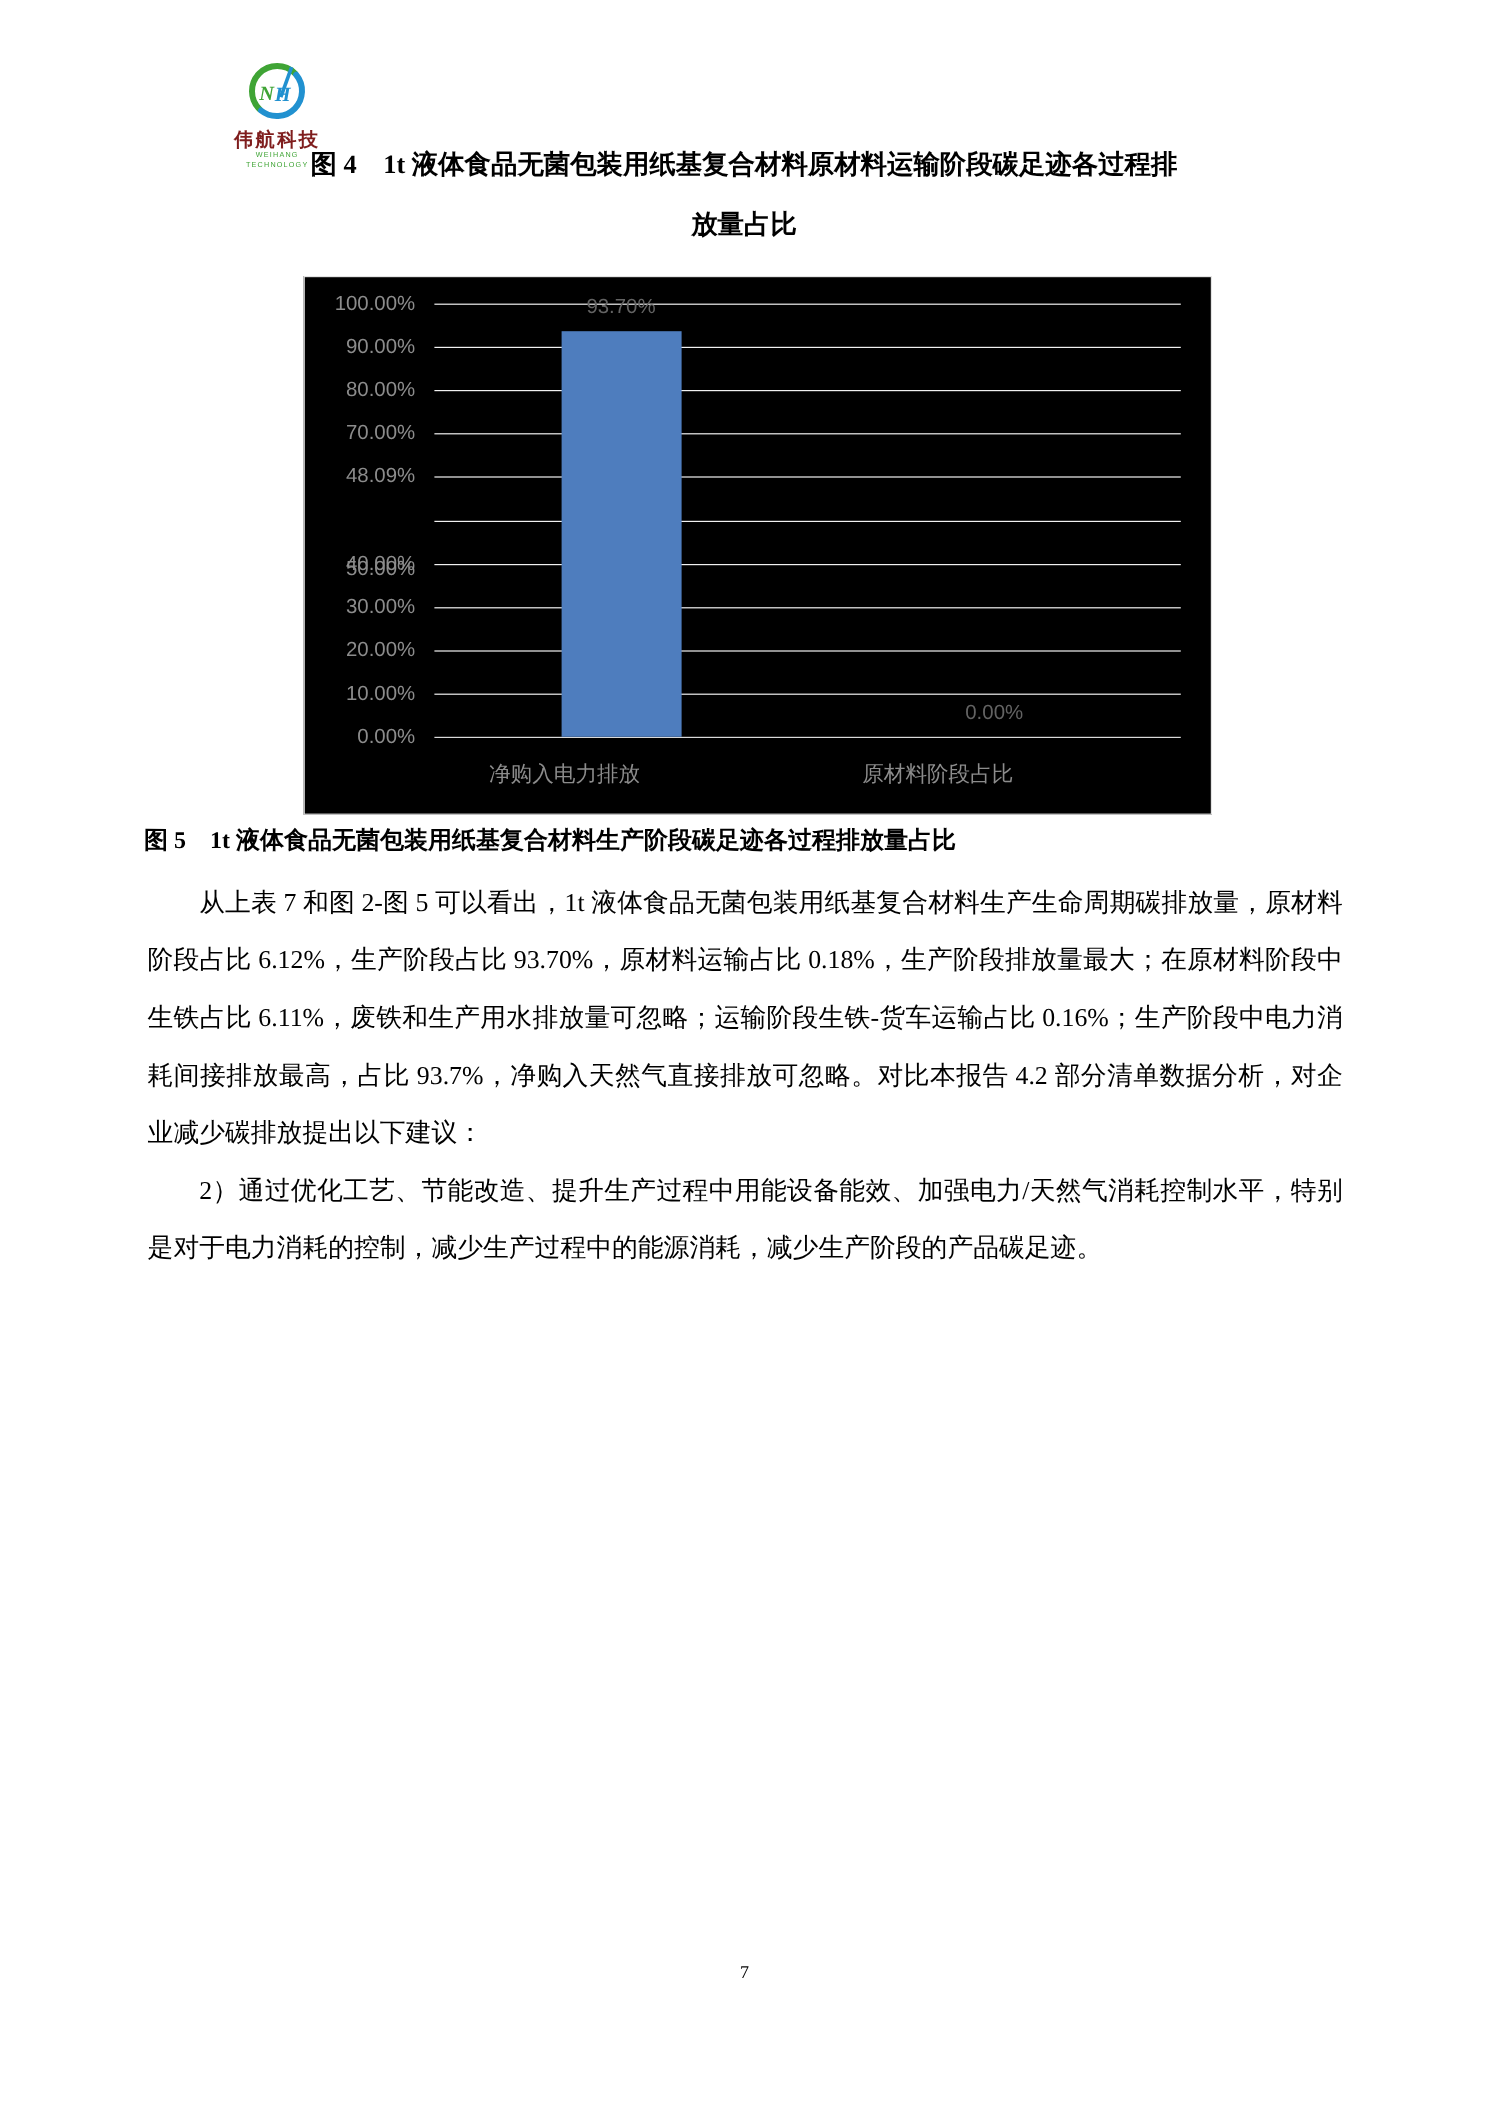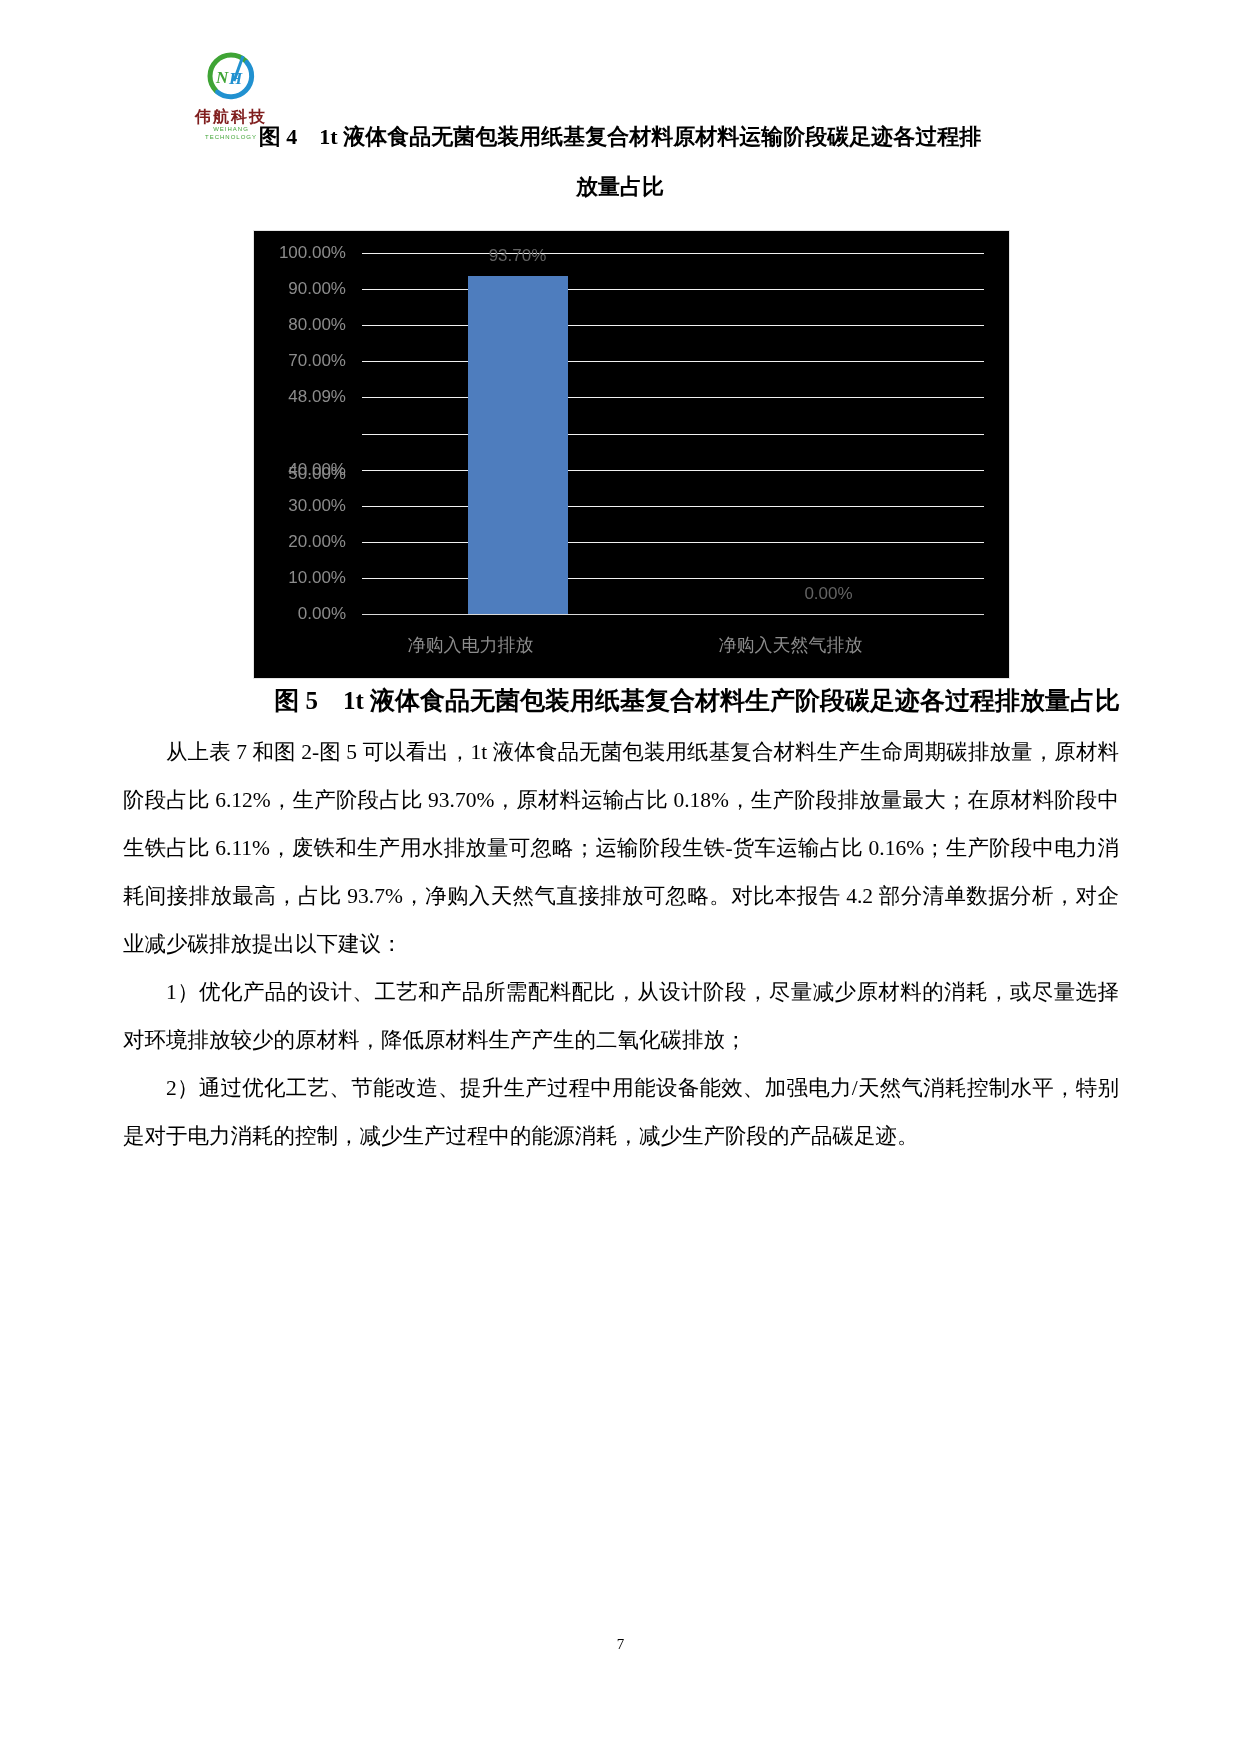--- a/index.html
+++ b/index.html
@@ -18,21 +18,21 @@
   .logo-en{font-size:6px;letter-spacing:1px;color:#3fa435;
            font-family:"Liberation Sans","DejaVu Sans",sans-serif;line-height:8px;}
 
   
   .fig4-caption{
     position:absolute;left:120px;top:112px;width:1000px;
     text-align:center;font-weight:bold;font-size:22px;line-height:50px;
   }
   .fig5-caption{
     position:absolute;left:120px;top:684px;width:1000px;
-    text-align:right;font-weight:bold;font-size:25px;line-height:34px;
+    text-align:left;font-weight:bold;font-size:20px;line-height:34px;
   }
 
   
   .chart{
     position:absolute;left:253px;top:230px;width:755px;height:447px;
     border:1px solid #e4e4e4;background:#000000;
     font-family:"Liberation Sans","DejaVu Sans",sans-serif;
   }
   .tick-label{
     position:absolute;left:0;width:92px;text-align:right;
@@ -105,26 +105,25 @@
       <div class="tick-label" style="top: 300.8px;">20.00%</div>
       <div class="gridline" style="left: 108px; width: 622px; top: 310.8px;"></div>
       <div class="tick-label" style="top: 336.9px;">10.00%</div>
       <div class="gridline" style="left: 108px; width: 622px; top: 346.9px;"></div>
       <div class="tick-label" style="top: 373px;">0.00%</div>
       <div class="axis-line" style="left: 108px; width: 622px; top: 383px;"></div>
       <div class="bar" style="left: 213.5px; top: 44.743px; width: 100px; height: 338.257px; background: rgb(78, 125, 190);"></div>
       <div class="data-label" style="left: 193.5px; top: 14.743px;">93.70%</div>
       <div class="cat-label" style="left: 153.5px; top: 403px;">净购入电力排放</div>
       <div class="data-label" style="left: 504.5px; top: 353px;">0.00%</div>
-      <div class="cat-label" style="left: 464.5px; top: 403px;">净购入天然气排放</div>
+      <div class="cat-label" style="left: 464.5px; top: 403px;">原材料阶段占比</div>
     </div>
 
   <div class="fig5-caption">图 5　1t 液体食品无菌包装用纸基复合材料生产阶段碳足迹各过程排放量占比</div>
 
   <div class="body-text">
     <p>从上表 7 和图 2-图 5 可以看出，1t 液体食品无菌包装用纸基复合材料生产生命周期碳排放量，原材料阶段占比 6.12%，生产阶段占比 93.70%，原材料运输占比 0.18%，生产阶段排放量最大；在原材料阶段中生铁占比 6.11%，废铁和生产用水排放量可忽略；运输阶段生铁-货车运输占比 0.16%；生产阶段中电力消耗间接排放最高，占比 93.7%，净购入天然气直接排放可忽略。对比本报告 4.2 部分清单数据分析，对企业减少碳排放提出以下建议：</p>
-    <p>1）优化产品的设计、工艺和产品所需配料配比，从设计阶段，尽量减少原材料的消耗，或尽量选择对环境排放较少的原材料，降低原材料生产产生的二氧化碳排放；</p>
     <p>2）通过优化工艺、节能改造、提升生产过程中用能设备能效、加强电力/天然气消耗控制水平，特别是对于电力消耗的控制，减少生产过程中的能源消耗，减少生产阶段的产品碳足迹。</p>
   </div>
 
   <div class="page-number">7</div>
 
 </div>
 
 </body></html>

